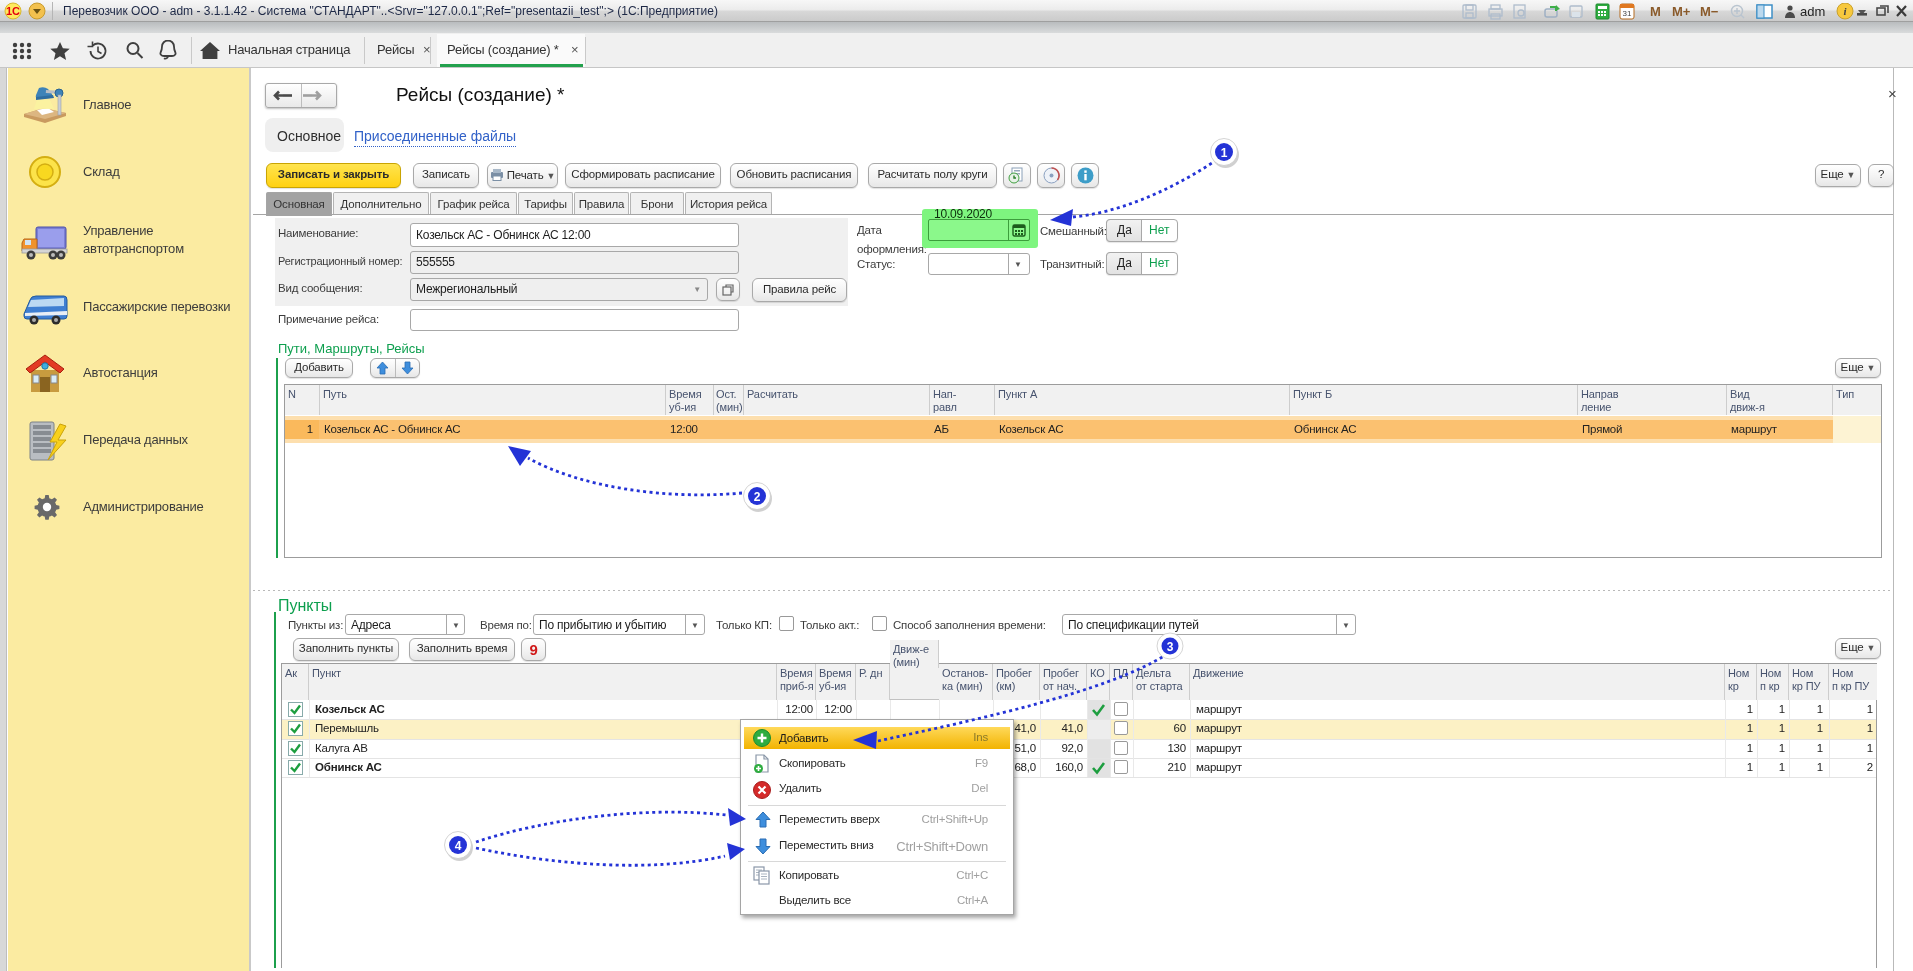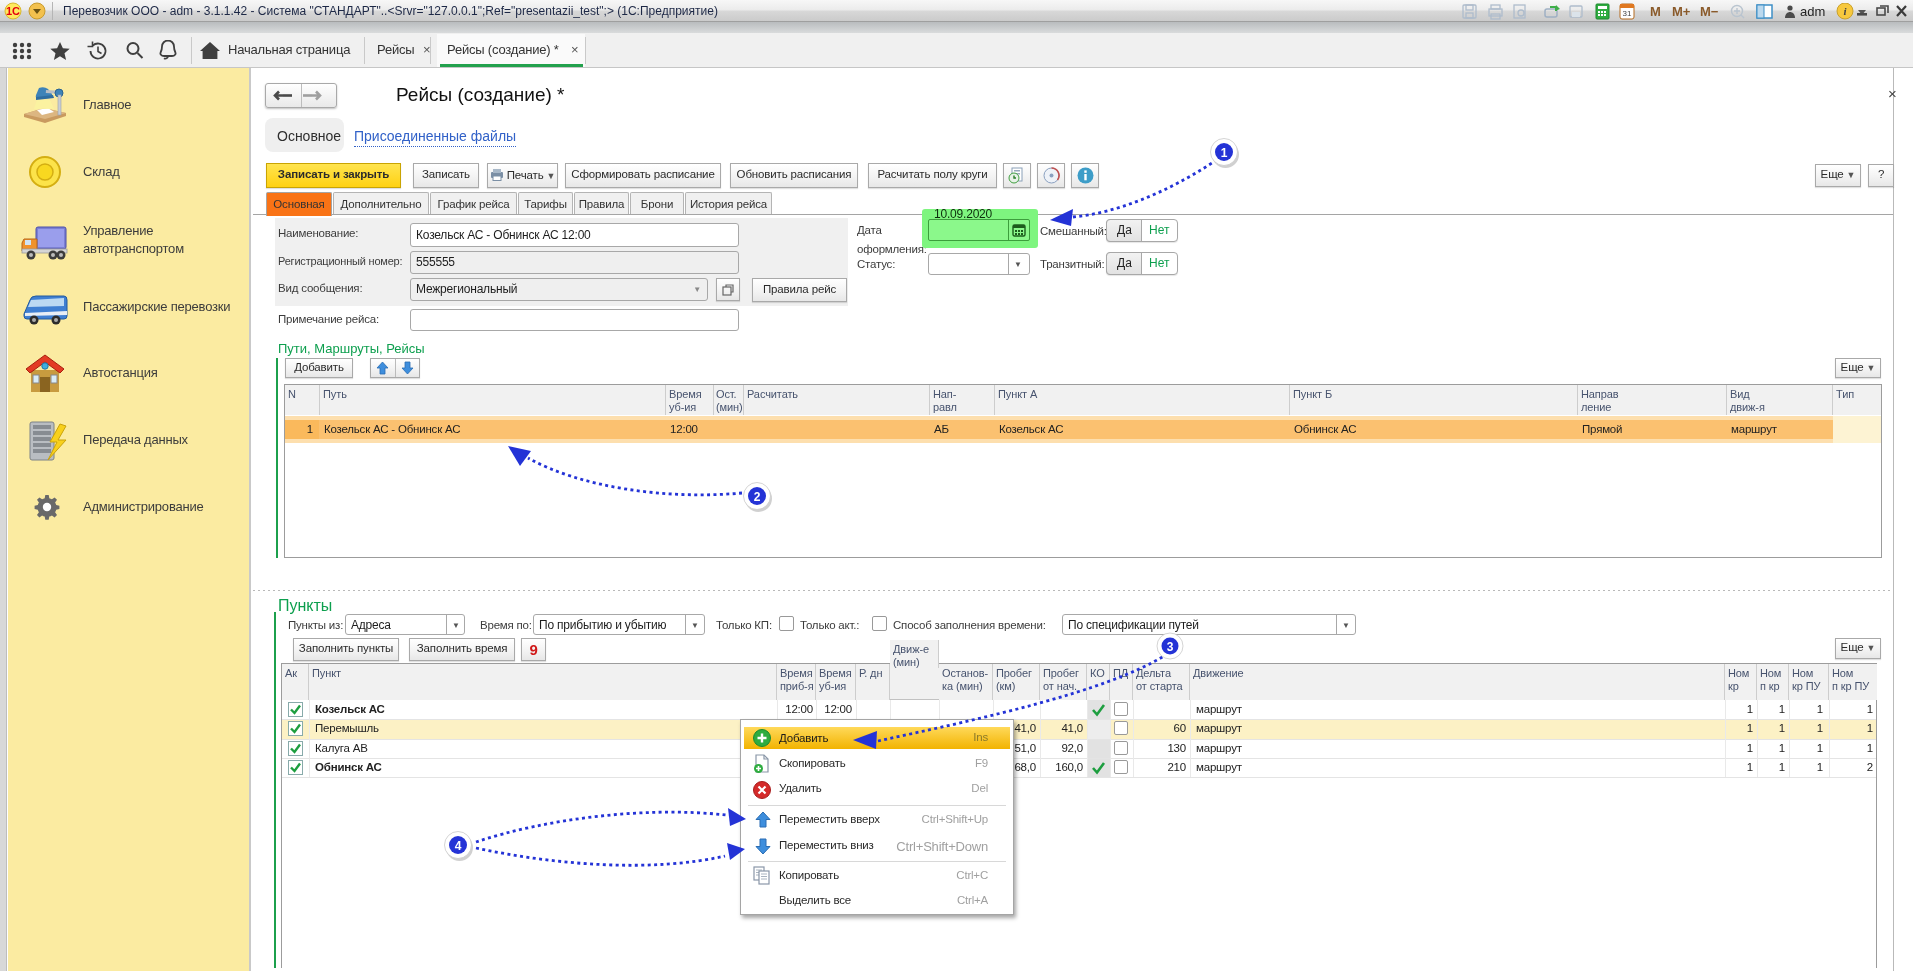--- a/index.html
+++ b/index.html
@@ -16,21 +16,21 @@
 .tabsep { top:37px; width:1px; height:27px; background:#c9c9c9; }
 .tabtxt { top:42px; font-size:13px; letter-spacing:-0.2px; color:#333; white-space:nowrap; }
 #activetab { left:437px; top:34px; width:148px; height:33px; background:#fafafa; }
 #greenline { left:440px; top:64px; width:143px; height:3px; background:#23a14d; }
 
 #framel { left:0; top:68px; width:7px; height:903px; background:#d8d8d8; border-right:1px solid #bdbdbd; }
 #sidebar { left:8px; top:68px; width:243px; height:903px; background:#fbeba1; border-right:2px solid #c9c9c9; }
 .sbtxt { font-size:13px; letter-spacing:-0.2px; color:#3c3c3c; white-space:nowrap; }
 
 #content { left:253px; top:68px; width:1641px; height:903px; background:#fff; border-right:1px solid #b9b9b9; }
-.btn { position:absolute; background:linear-gradient(#ffffff,#f2f2f2 60%,#e7e7e7); border:1px solid #a9a9a9; border-radius:0;
+.btn { position:absolute; background:linear-gradient(#ffffff,#f2f2f2 60%,#e7e7e7); border:1px solid #a9a9a9; border-radius:6px;
   font-size:11.5px; letter-spacing:-0.15px; color:#2b2b2b; text-align:center; box-shadow:0 1px 1px rgba(0,0,0,0.12); white-space:nowrap; }
 .ybtn { background:linear-gradient(#ffe44f,#ffd112); border:1px solid #c9a403; font-weight:bold; }
 .lbl { position:absolute; font-size:11.5px; letter-spacing:-0.2px; color:#3c3c3c; white-space:nowrap; }
 .inp { position:absolute; background:#fff; border:1px solid #a8a8a8; border-radius:3px; font-size:12px; letter-spacing:-0.2px; white-space:nowrap; color:#1d1d1d; padding:3px 5px 0 5px; }
 .ginp { background:#efefef; }
 .tabi { position:absolute; top:192px; height:23px; border:1px solid #b4b4b4; border-bottom:none; background:#f0f0f0;
   font-size:11.5px; letter-spacing:-0.15px; color:#333; text-align:center; padding-top:5px; border-radius:2px 2px 0 0; white-space:nowrap; }
 .thdr { position:absolute; background:#f1f1f1; color:#47536e; font-size:11px; letter-spacing:-0.1px; line-height:12.5px; padding:3px 0 0 3px; white-space:nowrap; overflow:hidden; border-right:1px solid #cdcdcd; }
 .tcell { position:absolute; font-size:11.5px; letter-spacing:-0.2px; color:#222; white-space:nowrap; overflow:hidden; }
 .grn { color:#0d9f4e; }
@@ -274,21 +274,21 @@
 <div class="btn" style="left:1815px;top:164px;width:46px;height:23px;padding-top:3px">Еще <span style="font-size:9px;color:#555">▼</span></div>
 <div class="btn" style="left:1868px;top:164px;width:26px;height:23px;padding-top:3px">?</div>
 
 <div class="tabi" style="left:333px;width:96px">Дополнительно</div>
 <div class="tabi" style="left:430px;width:87px">График рейса</div>
 <div class="tabi" style="left:518px;width:55px">Тарифы</div>
 <div class="tabi" style="left:574px;width:55px">Правила</div>
 <div class="tabi" style="left:630px;width:54px">Брони</div>
 <div class="tabi" style="left:685px;width:87px">История рейса</div>
 <div class="abs" style="left:253px;top:214px;width:1640px;height:1px;background:#a5a5a5"></div>
-<div class="tabi" style="left:266px;width:66px;background:#f97316;height:24px;border-color:#a5a5a5">Основная</div>
+<div class="tabi" style="left:266px;width:66px;background:#a3a3a3;height:24px;border-color:#a5a5a5">Основная</div>
 
 <div class="abs" style="left:275px;top:218px;width:573px;height:88px;background:#f0f0f0"></div>
 <div class="lbl" style="left:278px;top:227px">Наименование:</div>
 <div class="inp" style="left:410px;top:223px;width:329px;height:24px;padding-top:4px">Козельск АС - Обнинск АС 12:00</div>
 <div class="lbl" style="left:278px;top:255px;font-size:11px">Регистрационный номер:</div>
 <div class="inp ginp" style="left:410px;top:251px;width:329px;height:23px;padding-top:3px">555555</div>
 <div class="lbl" style="left:278px;top:282px">Вид сообщения:</div>
 <div class="inp ginp" style="left:410px;top:278px;width:298px;height:23px;padding-top:3px">Межрегиональный
   <span style="position:absolute;right:6px;top:6px;font-size:8px;color:#888">▼</span></div>
 <div class="btn" style="left:716px;top:278px;width:24px;height:23px">

